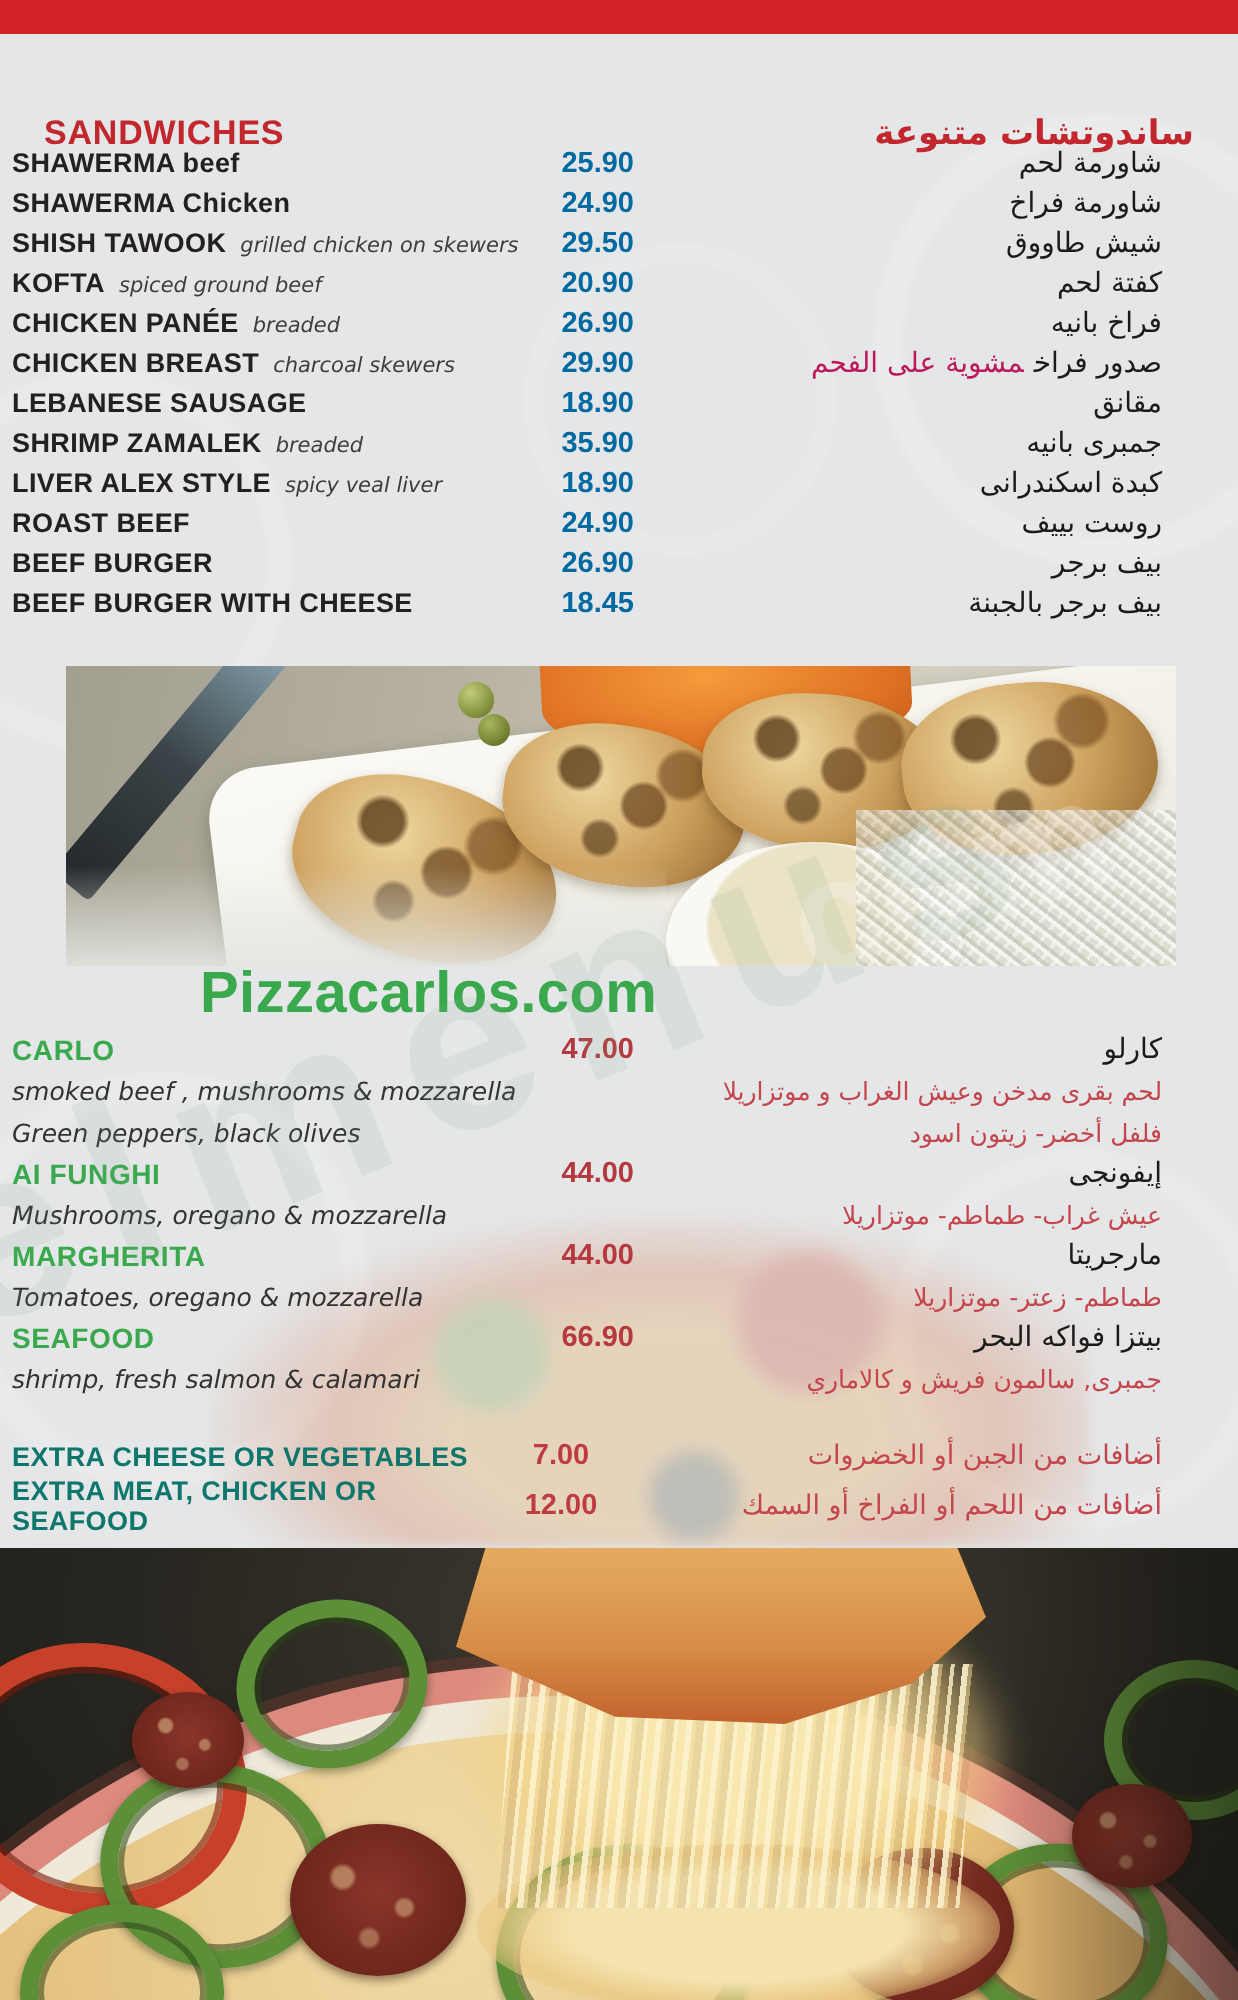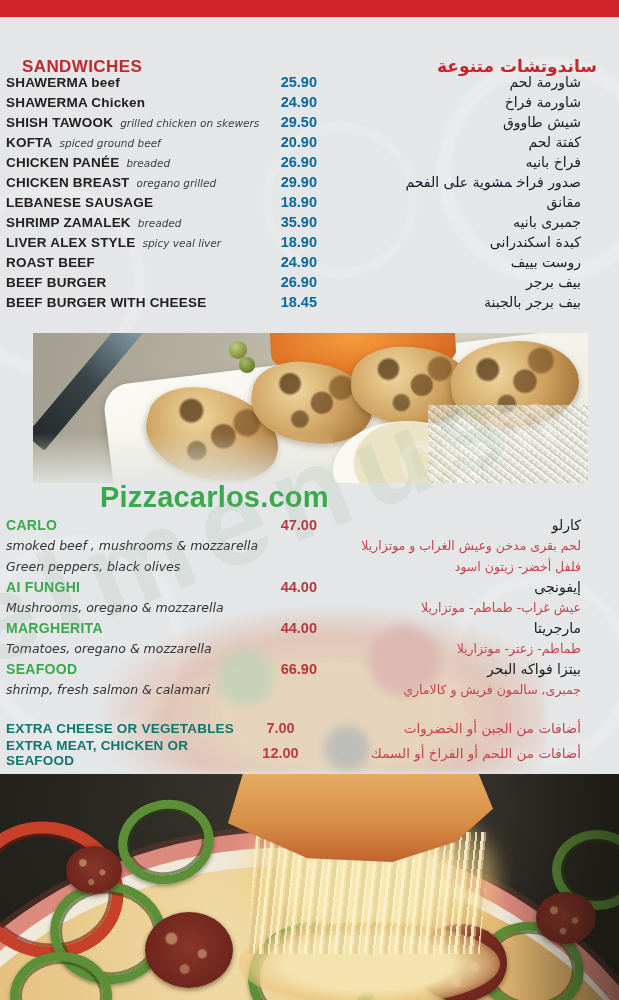--- a/index.html
+++ b/index.html
@@ -29,21 +29,21 @@
 
   
   .list{position:absolute;left:6px;width:575px;z-index:2;}
   .sandwich-list{top:72px;}
   .row{display:grid;grid-template-columns:238px 73px 1fr;height:20px;align-items:center;}
   .cell-en{white-space:nowrap;overflow:visible;}
   .item-name{font-size:13.5px;font-weight:bold;color:#242021;letter-spacing:.2px;}
   .item-desc{font-family:"DejaVu Sans",sans-serif;font-style:italic;font-size:10.5px;color:#3d3d3d;margin-left:7px;}
   .cell-price{font-size:14.5px;font-weight:bold;color:#0369a1;text-align:right;}
   .cell-ar{font-family:"DejaVu Sans",sans-serif;font-size:14px;color:#1b1b1b;text-align:right;direction:rtl;white-space:nowrap;}
-  .ar-red{color:#0f172a;margin-right:5px;}
+  .ar-red{color:#be185d;margin-right:5px;}
 
   
   .photo1{position:absolute;left:33px;top:333px;width:555px;height:150px;overflow:hidden;z-index:1;
     background:linear-gradient(100deg,#a39f90 0%,#b7b2a2 35%,#cdc9ba 60%,#dcd9cd 100%);}
   .knife{position:absolute;left:2px;top:98px;width:215px;height:24px;transform:rotate(-50deg);transform-origin:left center;
     background:linear-gradient(90deg,#23282a 0%,#3a4347 38%,#5d7078 55%,#8aa4b0 75%,#b9ccd4 92%);border-radius:3px 10px 10px 3px;}
   .plate{position:absolute;left:78px;top:22px;width:510px;height:185px;border-radius:26px;transform:rotate(-7deg);
     background:linear-gradient(170deg,#fbfaf5,#ecead f 70%,#e2dfd3);background:linear-gradient(170deg,#fbfaf5,#e6e4d8);
     box-shadow:0 4px 10px rgba(60,60,50,.35);}
   .wrap{position:absolute;border-radius:46% 54% 50% 50%;
@@ -199,21 +199,21 @@
     <div class="cell-en">
       <span class="item-name">CHICKEN PANÉE</span><span class="item-desc">breaded</span>
     </div>
     <div class="cell-price">26.90</div>
     <div class="cell-ar">
       <span>فراخ بانيه</span>
     </div>
   </div>
       <div class="row">
     <div class="cell-en">
-      <span class="item-name">CHICKEN BREAST</span><span class="item-desc">oregano grilled</span>
+      <span class="item-name">CHICKEN BREAST</span><span class="item-desc">charcoal skewers</span>
     </div>
     <div class="cell-price">29.90</div>
     <div class="cell-ar">
       <span>صدور فراخ</span><span class="ar-red">مشوية على الفحم</span>
     </div>
   </div>
       <div class="row">
     <div class="cell-en">
       <span class="item-name">LEBANESE SAUSAGE</span>
     </div>

